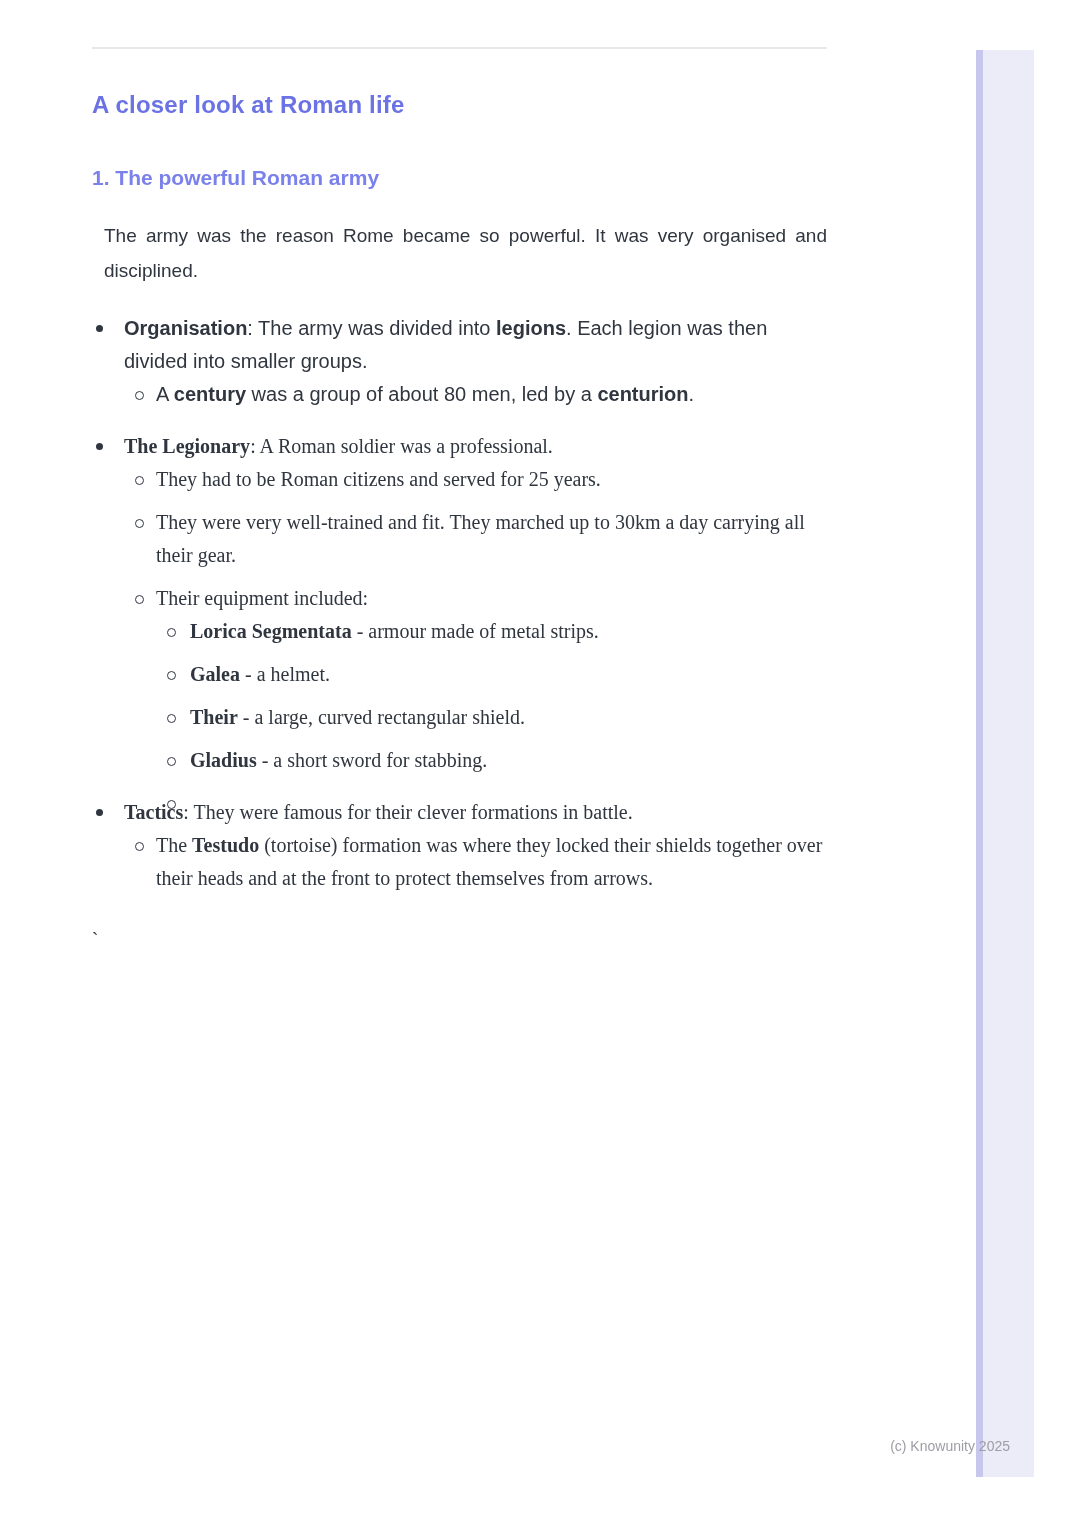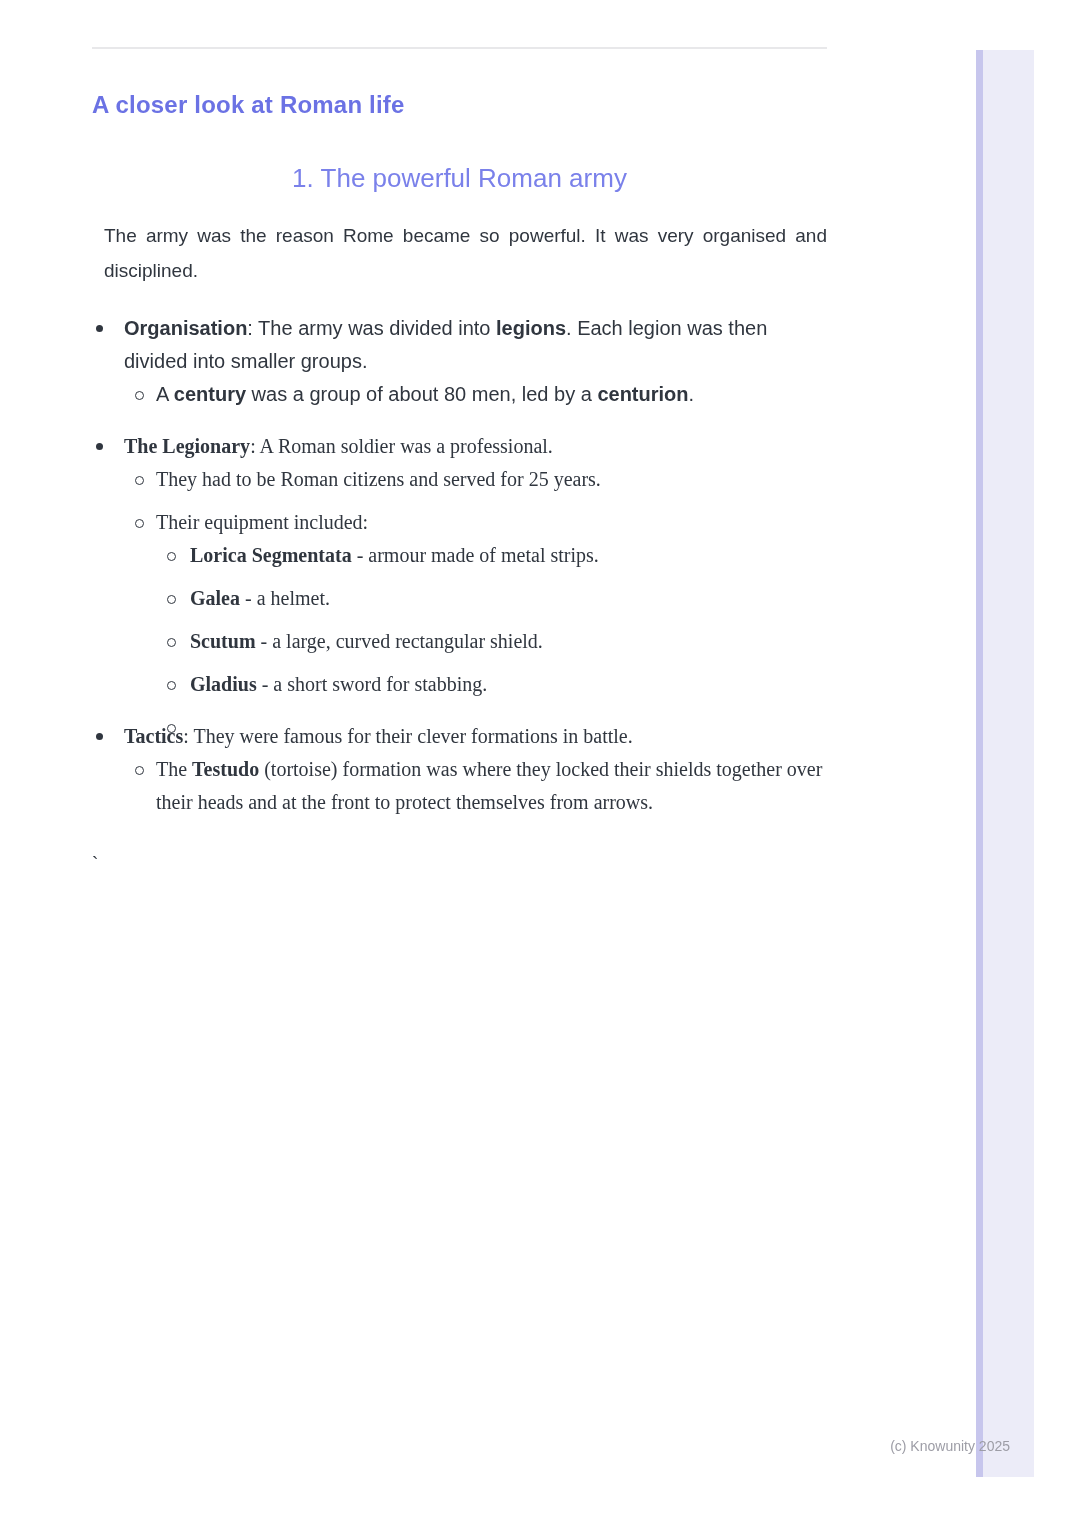--- a/index.html
+++ b/index.html
@@ -44,25 +44,24 @@
     margin: 42px 0 13px 0;
     font-size: 24px;
     line-height: 28px;
     font-weight: 700;
     letter-spacing: 0.2px;
     color: var(--title, #6b72e4);
   }
 
   h2.section-heading {
     margin: 46px 0 0 0;
-    font-size: 26px;
+    font-size: 21px;
     line-height: 26px;
-    font-weight: 400;
+    font-weight: 700;
     color: var(--heading, #7a81ea);
-    text-align: center;
   }
 
   p.intro {
     margin: 27px 0 0 12px;
     font-size: 19px;
     line-height: 35px;
     text-align: justify;
     color: var(--body-text, #30363f);
   }
 
@@ -138,24 +137,25 @@
     <h2 class="section-heading">1. The powerful Roman army</h2>
 
     <p class="intro">The army was the reason Rome became so powerful. It was very organised and disciplined.</p>
 
     <ul class="outline root" id="outline-root">
         <li><span class="dot"></span><span><b>Organisation</b><span>: The army was divided into </span><b>legions</b><span>. Each legion was then divided into smaller groups.</span></span><ul class="outline">
             <li><span class="circle"></span><span><span>A </span><b>century</b><span> was a group of about 80 men, led by a </span><b>centurion</b><span>.</span></span></li>
           </ul></li>
         <li><span class="dot"></span><span><b>The Legionary</b><span>: A Roman soldier was a professional.</span></span><ul class="outline">
             <li><span class="circle"></span><span><span>They had to be Roman citizens and served for 25 years.</span></span></li>
+            <li><span class="circle"></span><span><span>They were very well-trained and fit. They marched up to 30km a day carrying all their gear.</span></span></li>
             <li><span class="circle"></span><span><span>Their equipment included:</span></span><ul class="outline">
                 <li><span class="circle"></span><span><b>Lorica Segmentata</b><span> - armour made of metal strips.</span></span></li>
                 <li><span class="circle"></span><span><b>Galea</b><span> - a helmet.</span></span></li>
-                <li><span class="circle"></span><span><b>Scutum</b><span> - a large, curved rectangular shield.</span></span></li>
+                <li><span class="circle"></span><span><b>Their</b><span> - a large, curved rectangular shield.</span></span></li>
                 <li><span class="circle"></span><span><b>Gladius</b><span> - a short sword for stabbing.</span></span></li>
                 <li><span class="circle"></span></li>
               </ul></li>
           </ul></li>
         <li><span class="dot"></span><span><b>Tactics</b><span>: They were famous for their clever formations in battle.</span></span><ul class="outline">
             <li><span class="circle"></span><span><span>The </span><b>Testudo</b><span> (tortoise) formation was where they locked their shields together over their heads and at the front to protect themselves from arrows.</span></span></li>
           </ul></li>
       </ul>
 
     <p class="stray">`</p>

